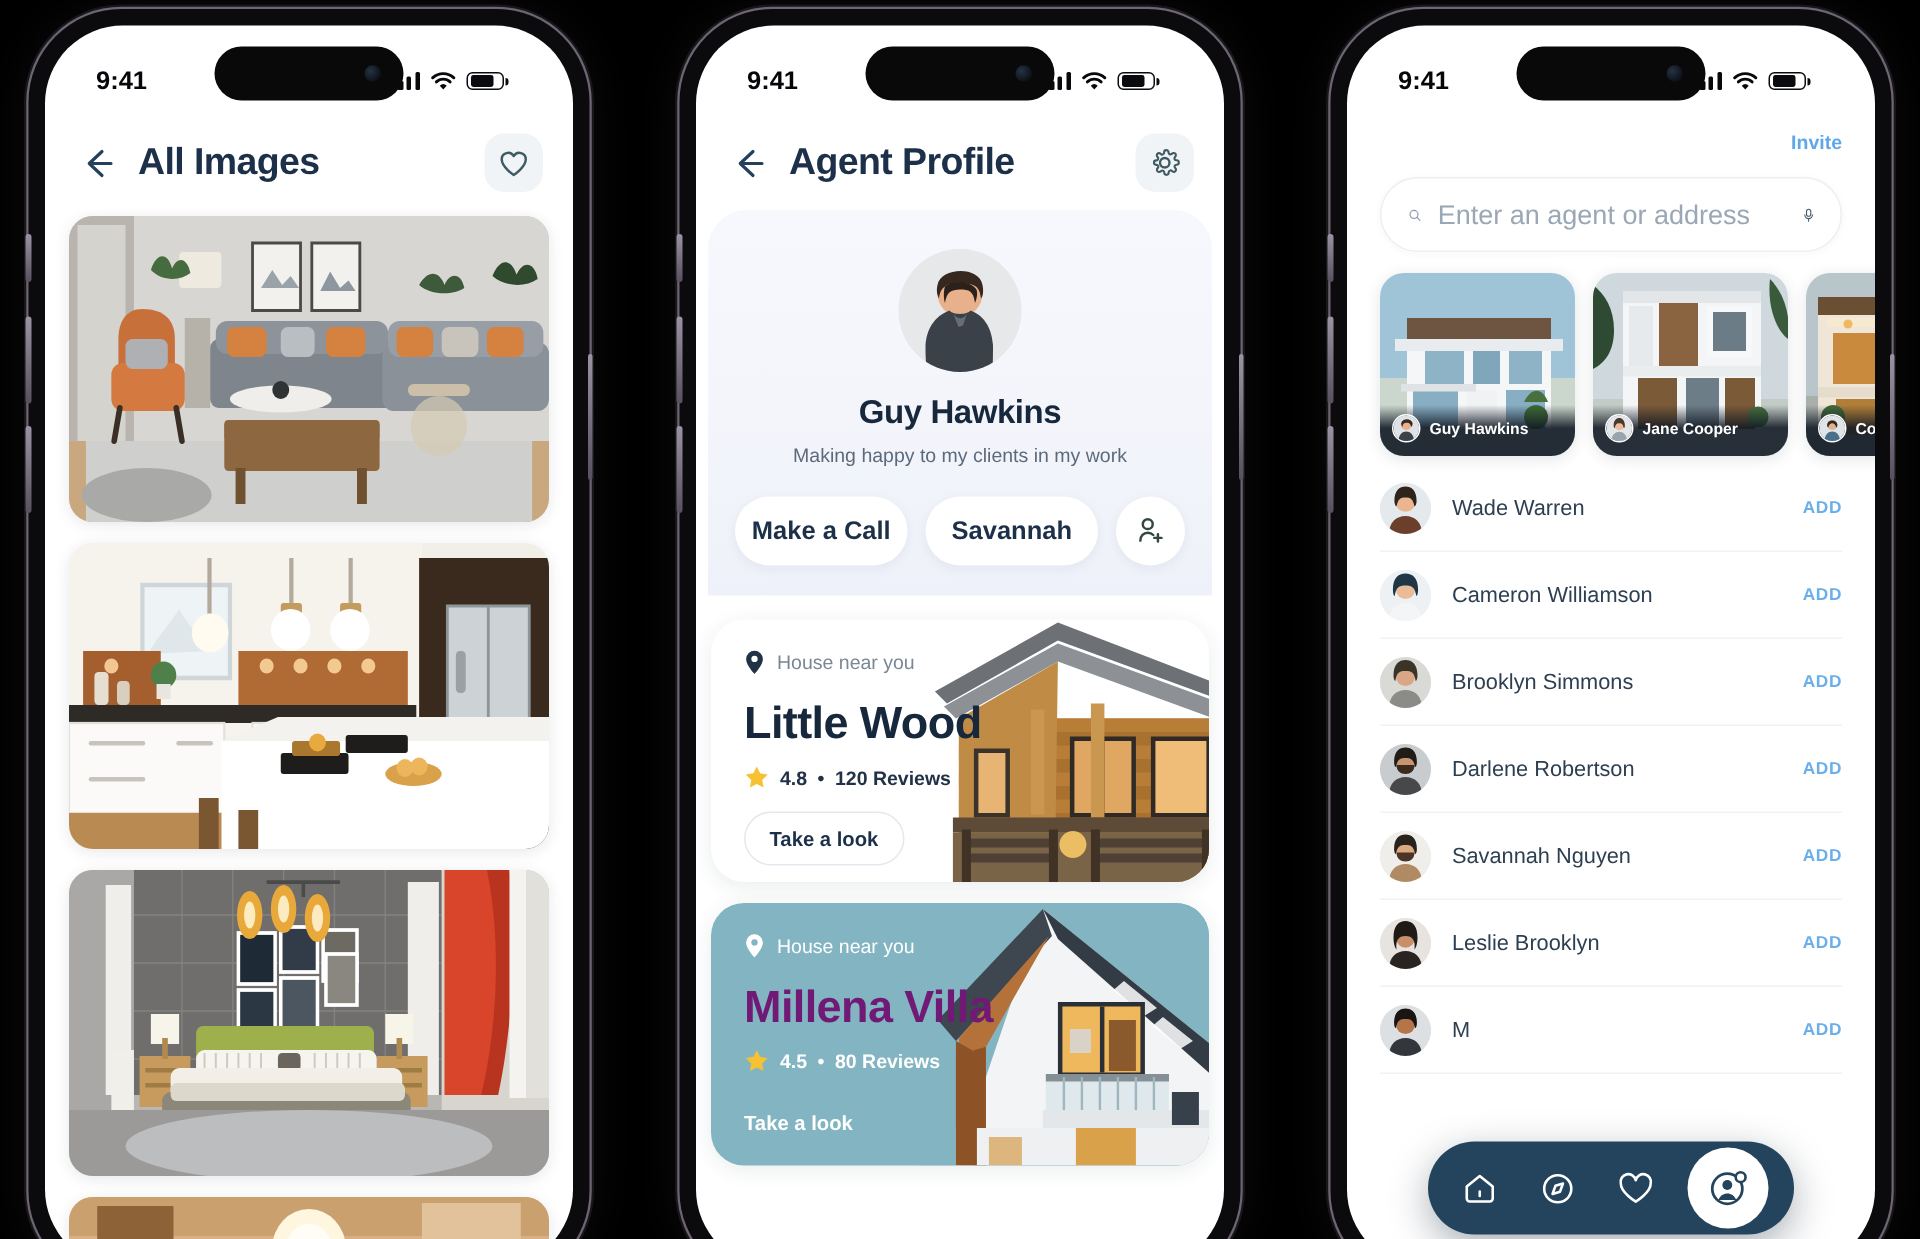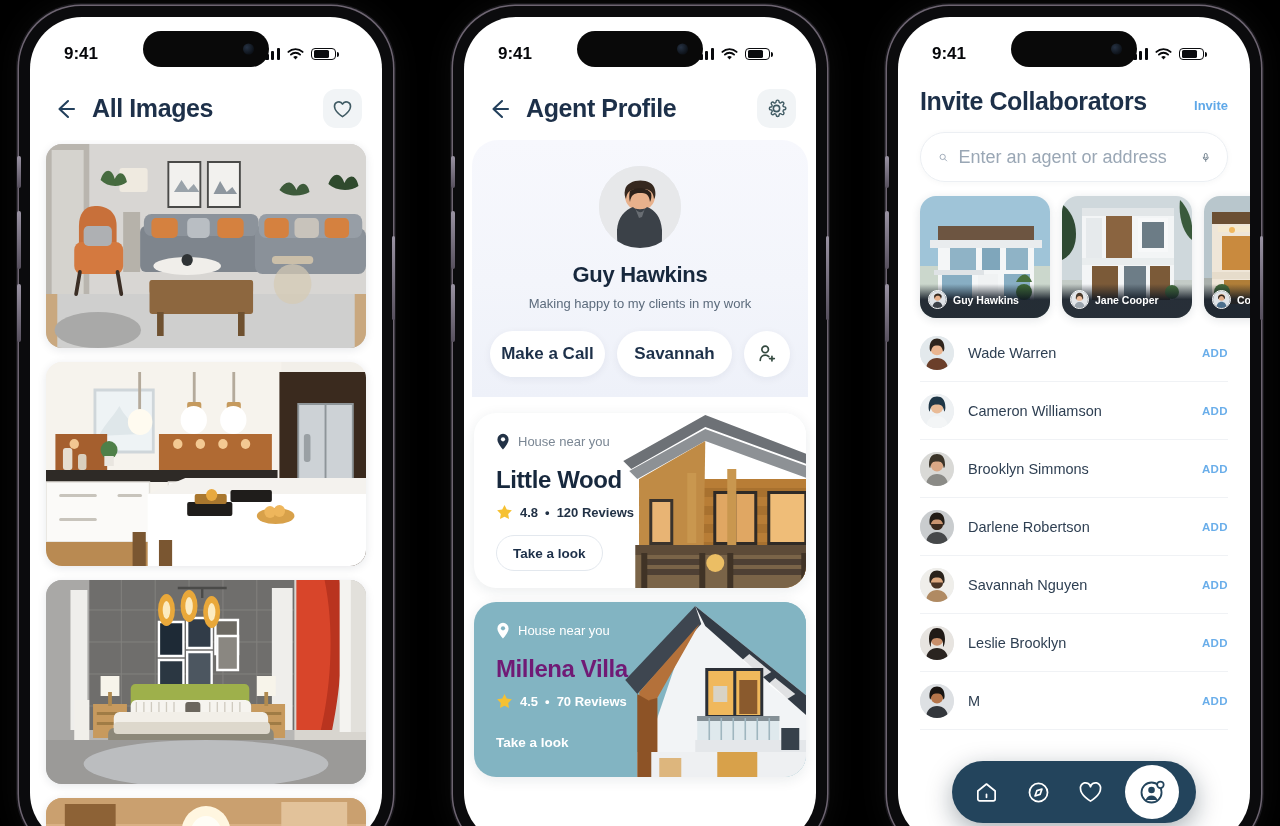--- a/index.html
+++ b/index.html
@@ -100,21 +100,21 @@
 
   .cards{ padding:16px 10px 0; display:flex; flex-direction:column; gap:14px; }
   .pcard{ position:relative; border-radius:22px; overflow:hidden; height:175px;
           box-shadow:0 3px 14px rgba(25,40,60,.09); }
   .pcard.white{ background:#fff; }
   .pcard .art{ position:absolute; right:0; top:0; bottom:0; width:58%; }
   .pcard .art svg{ width:100%; height:100%; display:block; }
   .pcard .info{ position:relative; padding:20px 0 0 22px; z-index:2; }
   .near{ display:flex; align-items:center; gap:8px; font-size:13px; color:#7b8794; font-weight:500; }
   .near.on-teal{ color:#ffffff; }
-  .ptitle{ font-size:24px; font-weight:700; margin-top:16px; letter-spacing:-.4px; color:#17283d; }
+  .ptitle{ font-size:30px; font-weight:700; margin-top:16px; letter-spacing:-.4px; color:#17283d; }
   .ptitle.on-teal{ color:#701a75; }
   .rating{ display:flex; align-items:center; gap:7px; margin-top:10px; font-size:13px; font-weight:700; color:#223246;}
   .rating.on-teal{ color:#fff; }
   .look{ display:inline-flex; align-items:center; justify-content:center; margin-top:14px;
     height:36px; padding:0 16px; border-radius:18px; background:#fff; border:1px solid #e3e8ee;
     font-size:13.5px; font-weight:600; color:#1d3049; cursor:pointer; }
   .look.on-teal{ background:transparent; border:none; color:#fff; padding-left:0; }
 
   
   .p3{ padding:12px 22px 0; }
@@ -545,21 +545,21 @@
                   </svg>
                 <span>House near you</span>
               </div>
               <div class="ptitle on-teal">Millena Villa</div>
               <div class="rating on-teal">
                 <svg width="17" height="17" viewBox="0 0 18 18">
                     <path d="M9 1l2.4 4.9 5.4.8-3.9 3.8.9 5.4L9 13.4l-4.8 2.5.9-5.4L1.2 6.7l5.4-.8z" fill="#f6c132"></path>
                   </svg>
                 <span>4.5</span>
                 <span>•</span>
-                <span>70 Reviews</span>
+                <span>80 Reviews</span>
               </div>
               <div class="look on-teal">Take a look</div>
             </div>
           </div>
         </div>
       </div>
     </div>
   </div>
 
   <div class="phone">
@@ -586,21 +586,20 @@
               <path d="M1.4 3.9a10.4 10.4 0 0 1 14.2 0" stroke="#08090c" stroke-width="1.9" fill="none" stroke-linecap="round"></path>
             </svg>
           <span class="batt">
               <span></span>
             </span>
         </span>
       </div>
       <div class="body">
         <div class="p3">
           <div class="p3-head">
-            <h1>Invite Collaborators</h1>
             <span class="invite-link">Invite</span>
           </div>
 
           <div class="search">
             <svg width="17" height="17" viewBox="0 0 18 18">
                 <circle cx="7.8" cy="7.8" r="5.6" fill="none" stroke="#8e9bab" stroke-width="1.7"></circle>
                 <path d="M12 12l4.2 4.2" stroke="#8e9bab" stroke-width="1.7" stroke-linecap="round"></path>
               </svg>
             <input type="text" placeholder="Enter an agent or address" style="">
             <svg width="15" height="19" viewBox="0 0 16 20">

